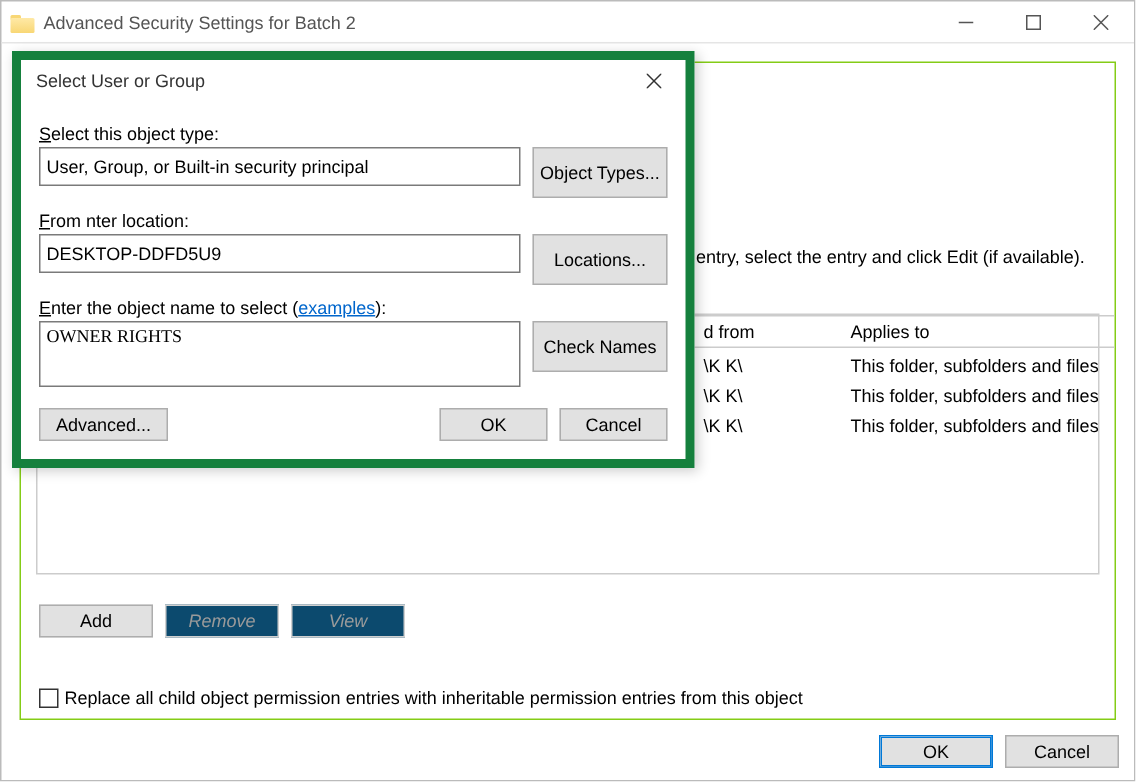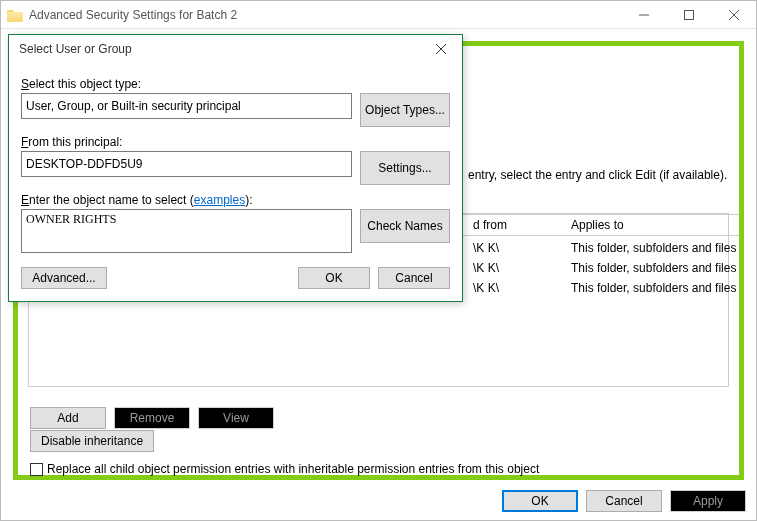--- a/index.html
+++ b/index.html
@@ -53,21 +53,21 @@
   .win-controls { display: flex; height: 100%; }
   .win-btn {
     width: 45px; height: 100%;
     display: flex; align-items: center; justify-content: center;
     color: #555;
   }
   .win-btn svg { width: 10px; height: 10px; stroke: #555; stroke-width: 1; fill: none; }
   .parent-body {
     position: absolute;
     top: 40px; left: 12px; right: 12px; bottom: 40px;
-    border: 5px solid #84cc16;
+    border: 1px solid #84cc16;
     background: #fff;
   }
   .info-text {
     position: absolute;
     top: 122px; left: 450px;
     font-size: 12px;
     color: #000;
   }
   .perm-table-head {
     position: absolute;
@@ -95,21 +95,21 @@
   .std-btn {
     height: 22px;
     min-width: 76px;
     padding: 0 10px;
     background: #e1e1e1;
     border: 1px solid #adadad;
     font-size: 12px;
     display: flex; align-items: center; justify-content: center;
     cursor: default;
   }
-  .std-btn.disabled { color: #9a9a9a; border-color: #d0d0d0; background: #000000; }
+  .std-btn.disabled { color: #9a9a9a; border-color: #d0d0d0; background: #0c4a6e; font-style: italic; }
   .std-btn.primary { border-color: #0078d7; box-shadow: inset 0 0 0 1px #0078d7; }
   .disable-inh {
     position: absolute;
     top: 384px; left: 12px;
   }
   .replace-row {
     position: absolute;
     top: 416px; left: 12px;
     display: flex; align-items: center; gap: 4px;
   }
@@ -123,21 +123,21 @@
     bottom: 8px; right: 10px;
     display: flex; gap: 8px;
   }
 
   
   .dialog {
     position: absolute;
     top: 34px; left: 8px;
     width: 455px;
     background: #fff;
-    border: 1px solid #15803d;
+    border: 6px solid #15803d;
     box-shadow: 2px 2px 8px rgba(0,0,0,0.2);
   }
   .dlg-titlebar {
     height: 28px;
     display: flex; align-items: center;
     padding: 0 6px 0 10px;
   }
   .dlg-title { flex: 1; font-size: 12px; color: #333; }
   .dlg-close {
     width: 30px; height: 22px;
@@ -236,34 +236,30 @@
         <div class="perm-col2">This folder, subfolders and files</div>
       </div>
     </div>
 
     <div class="btn-row-1">
       <div class="std-btn">Add</div>
       <div class="std-btn disabled">Remove</div>
       <div class="std-btn disabled">View</div>
     </div>
 
-    <div class="disable-inh">
-      <div class="std-btn" style="min-width:120px">Disable inheritance</div>
-    </div>
 
     <div class="replace-row">
       <div class="checkbox"></div>
       <span>Replace all child object permission entries with inheritable permission entries from this object</span>
     </div>
   </div>
 
   <div class="parent-footer">
     <div class="std-btn primary">OK</div>
     <div class="std-btn">Cancel</div>
-    <div class="std-btn disabled">Apply</div>
   </div>
 </div>
 
 <div class="dialog">
   <div class="dlg-titlebar">
     <span class="dlg-title">Select User or Group</span>
     <div class="dlg-close">
       <svg width="10" height="10" viewBox="0 0 10 10" style="stroke:#333;stroke-width:1;fill:none">
           <line x1="0" y1="0" x2="10" y2="10"></line>
           <line x1="10" y1="0" x2="0" y2="10"></line>
@@ -271,24 +267,24 @@
     </div>
   </div>
   <div class="dlg-body">
 
     <div class="field-label"><span class="underline">S</span><span></span><span>elect this object type:</span></div>
     <div class="field-row">
       <input class="text-input" readonly="" value="User, Group, or Built-in security principal" style="">
       <div class="side-btn">Object Types...</div>
     </div>
 
-    <div class="field-label"><span class="underline">F</span><span>rom this principal:</span></div>
+    <div class="field-label"><span class="underline">F</span><span>rom nter location:</span></div>
     <div class="field-row">
       <input class="text-input" readonly="" value="DESKTOP-DDFD5U9" style="">
-      <div class="side-btn">Settings...</div>
+      <div class="side-btn">Locations...</div>
     </div>
 
     <div class="field-label">
       <span class="underline">E</span><span>nter the object name to select (</span><span class="link underline">examples</span><span>):</span>
     </div>
     <div class="field-row">
       <textarea class="textarea-input" style="">OWNER RIGHTS</textarea>
       <div class="side-btn">Check Names</div>
     </div>
 

